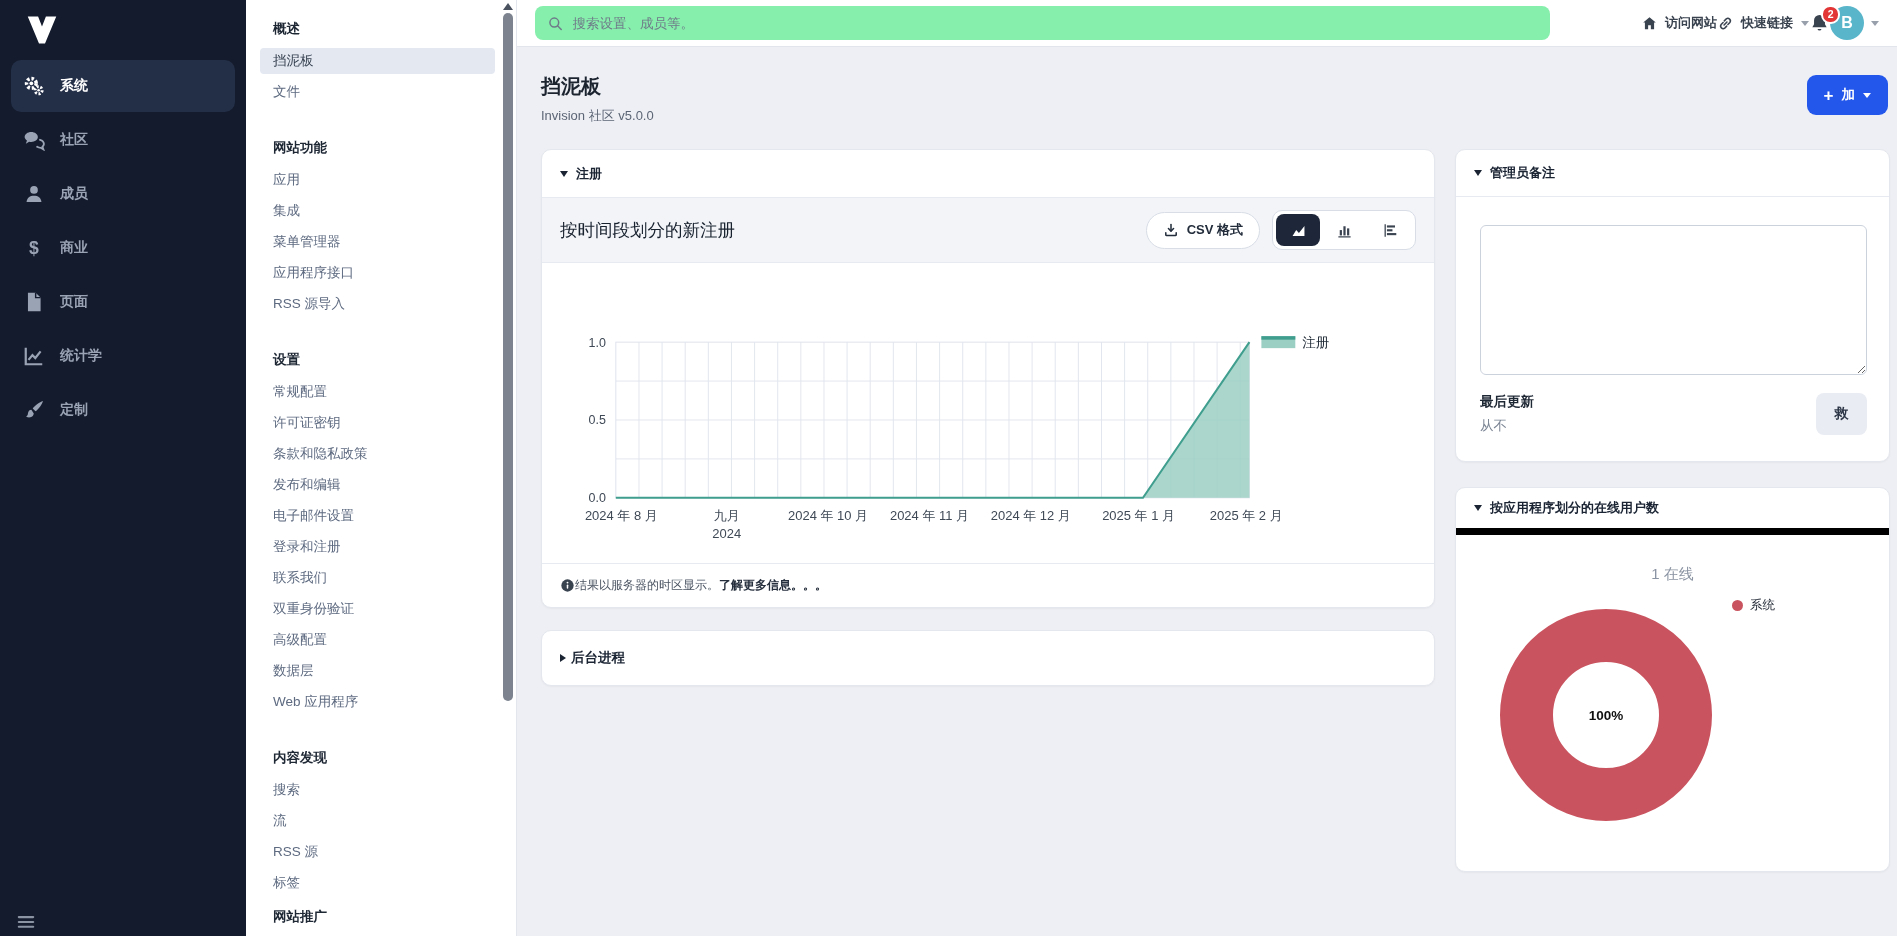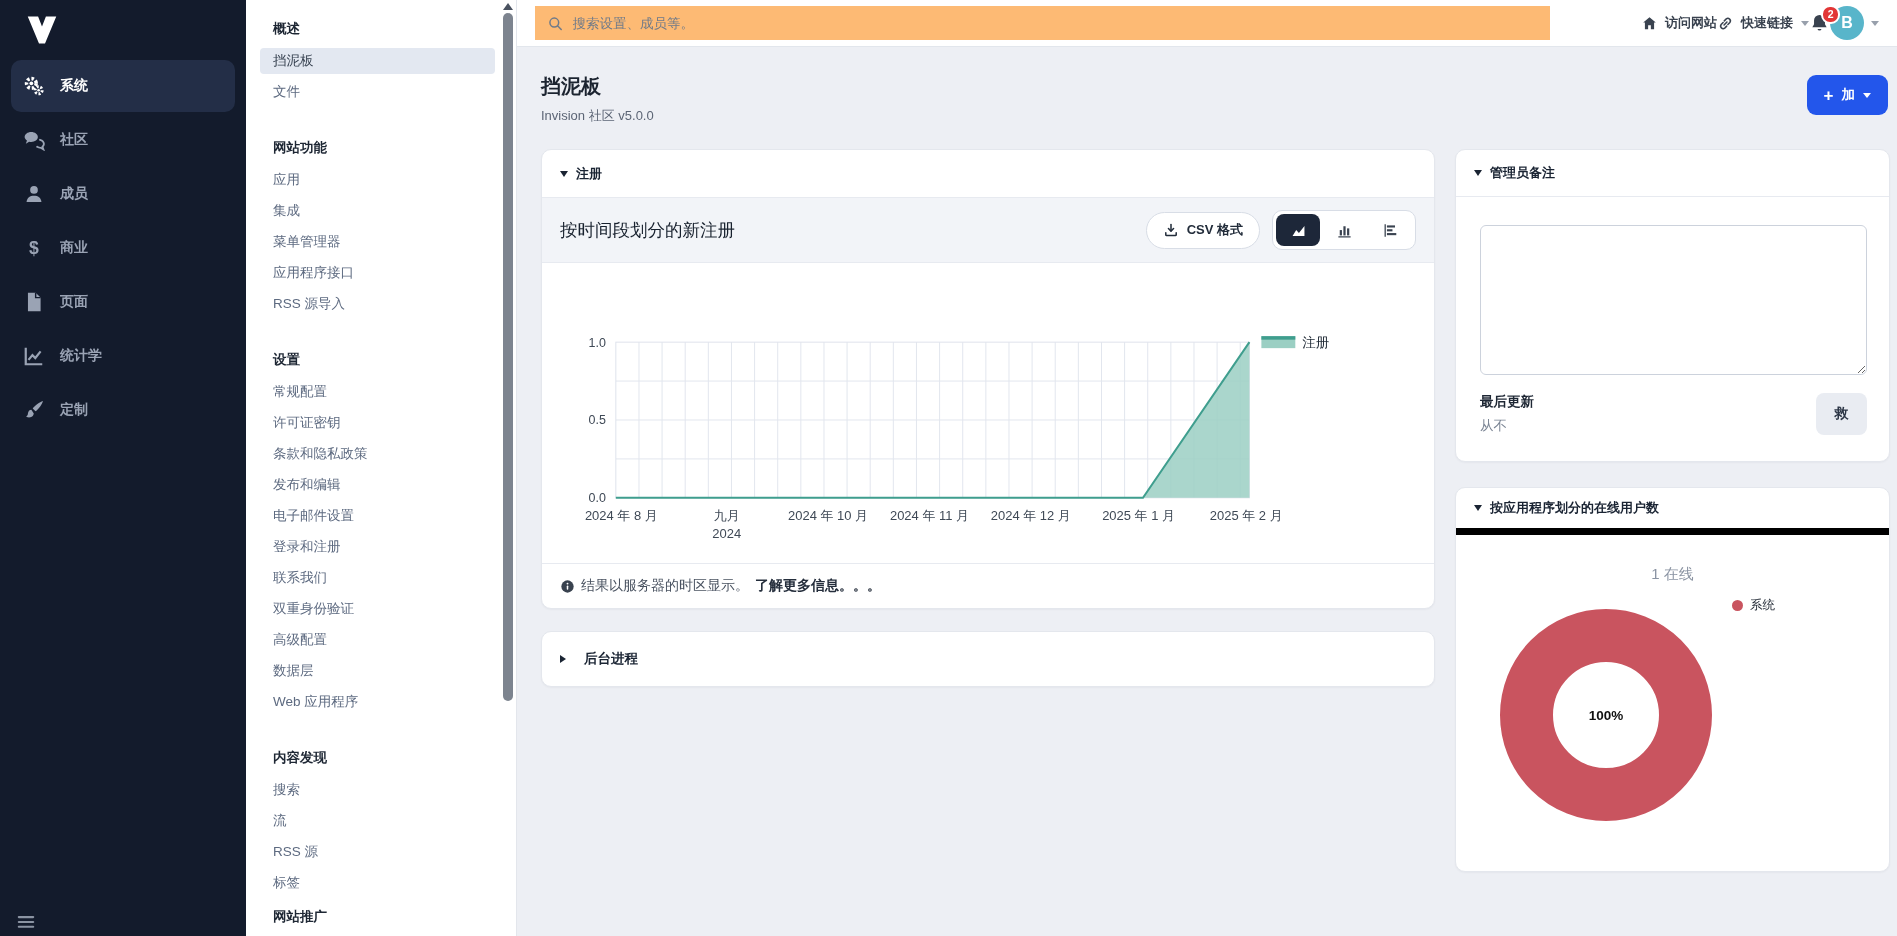--- a/index.html
+++ b/index.html
@@ -31,21 +31,21 @@
   
   .scrollstrip{flex:0 0 17px;background:#fff;position:relative;border-right:1px solid #e3e6ec}
   .scroll-up{position:absolute;top:3px;left:3px;width:0;height:0;border-left:5px solid transparent;
     border-right:5px solid transparent;border-bottom:7px solid #4a5260}
   .scroll-thumb{position:absolute;top:13px;left:3px;width:10px;height:688px;border-radius:5px;background:#7d848f}
 
   
   .main{flex:1;display:flex;flex-direction:column;min-width:0}
   .topbar{flex:0 0 47px;background:#fff;border-bottom:1px solid #e2e6ec;display:flex;align-items:center;
     padding:0 18px;gap:18px}
-  .search{width:1015px;height:34px;background:#fdba74;border-radius:0;display:flex;align-items:center;
+  .search{width:1015px;height:34px;background:#86efac;border-radius:8px;display:flex;align-items:center;
     padding:8px 12px;gap:9px;color:#6f7a89}
   .search .ico{width:17px;height:17px}
   .search input{border:0;background:none;outline:none;font:13.5px "Liberation Sans","DejaVu Sans",sans-serif;
     color:#33404f;width:100%}
   .search input::placeholder{color:#6f7a89}
   .tb-right{margin-left:auto;display:flex;align-items:center;}
   .tb-link{display:flex;align-items:center;gap:7px;font-size:13px;font-weight:bold;color:#39424f;cursor:pointer}
   .tb-link .ico{width:17px;height:17px}
   .chev{width:0;height:0;border-left:4px solid transparent;border-right:4px solid transparent;
     border-top:5px solid #98a0ac;margin-left:1px}
@@ -82,27 +82,27 @@
   .subhead-right{margin-left:auto;display:flex;align-items:center;gap:12px}
   .csv-btn{height:37px;border-radius:19px;border:1px solid #d8dde6;background:#fff;display:flex;align-items:center;gap:8px;
     padding:0 16px;font-size:13px;font-weight:bold;color:#222c3a;cursor:pointer;font-family:inherit}
   .csv-btn .ico{width:16px;height:16px}
   .seg{display:flex;border:1px solid #d8dde6;border-radius:10px;background:#fff;padding:3px;gap:2px}
   .seg-btn{width:44px;height:32px;border-radius:8px;display:flex;align-items:center;justify-content:center;
     color:#3a4350;cursor:pointer}
   .seg-btn .ico{width:17px;height:17px}
   .seg-btn.active{background:#1d2739;color:#fff}
 
-  .chart-foot{border-top:1px solid #e7eaf0;padding:13px 18px;font-size:14px;color:#4a5361;display:flex;
-    align-items:center;gap:6px}
+  .chart-foot{border-top:1px solid #e7eaf0;padding:13px 18px;font-size:12px;color:#4a5361;display:flex;
+    align-items:center;}
   .chart-foot .ico{width:15px;height:15px}
   .foot-link{font-weight:bold;color:#252e3c;cursor:pointer}
 
   .panel-bg{margin-top:22px}
-  .panel-bg .panel-head{height:54px;font-size:13.5px;gap:18px}
+  .panel-bg .panel-head{height:54px;font-size:13.5px;gap:5px}
 
   .an-body{padding:28px 22px 26px 24px}
   .an-body textarea{width:100%;height:150px;border:1px solid #ccd2dc;border-radius:6px;resize:both;
     font:13.5px "Liberation Sans","DejaVu Sans",sans-serif;padding:8px;outline:none;color:#33404f}
   .an-row{display:flex;margin-top:15px;align-items:flex-start}
   .lu-label{font-size:13.5px;font-weight:bold;color:#1e2734}
   .lu-val{font-size:13.5px;color:#7b8594;margin-top:6px}
   .save-btn{margin-left:auto;width:51px;height:42px;border-radius:8px;background:#e9ecf2;border:0;font-weight:bold;
     font-size:14px;color:#2b3545;cursor:pointer;font-family:inherit}
 

